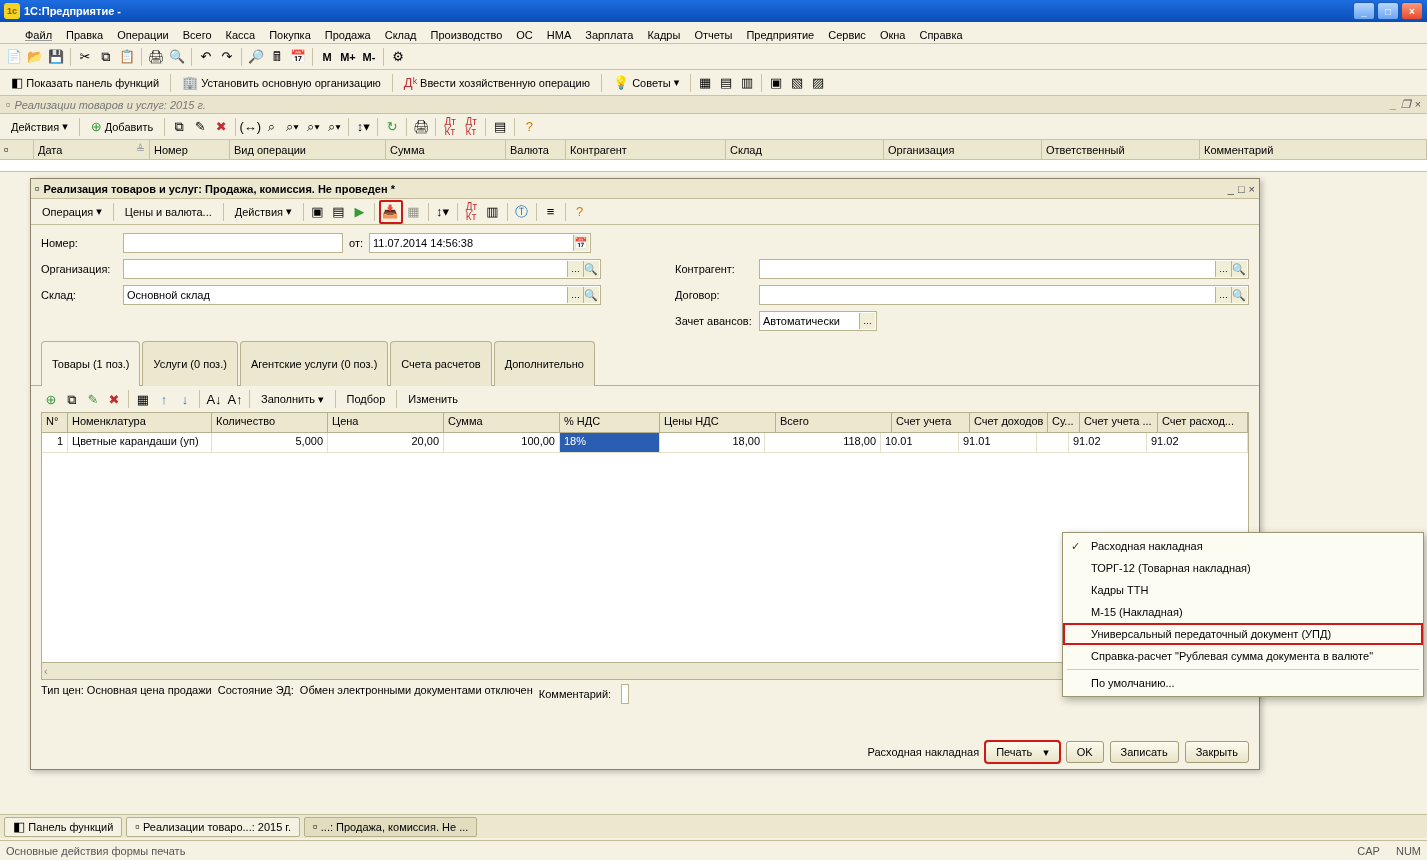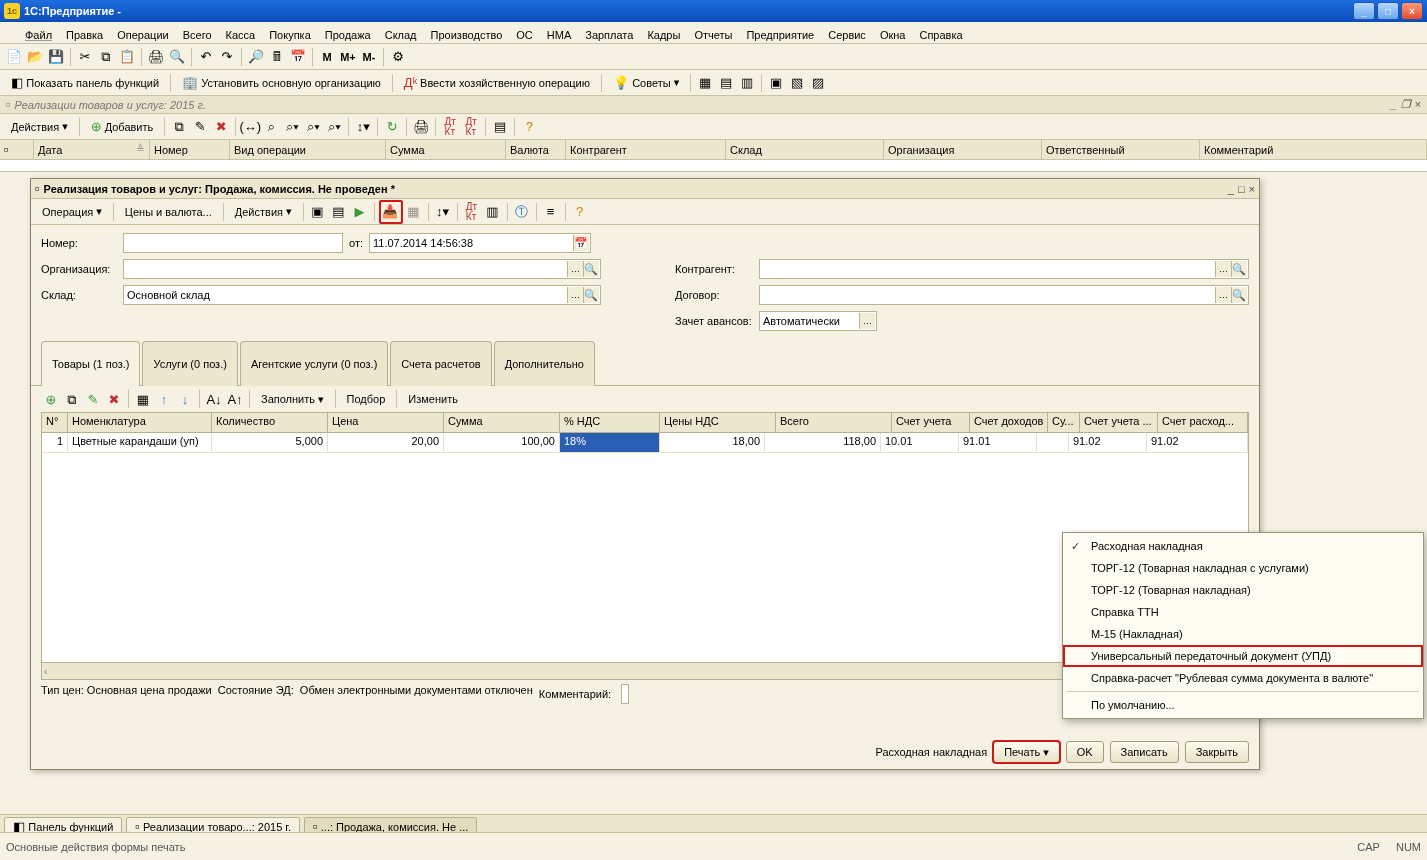--- a/index.html
+++ b/index.html
@@ -61,34 +61,34 @@
 .gc{border-right:1px solid #e4e0c9;padding:2px 4px;overflow:hidden;white-space:nowrap;}
 .gc.sel{background:#2a5eb2;color:#fff;}
 .grid-body{flex:1;overflow:auto;}
 .grid-scroll-h{height:17px;background:#ece7cf;border-top:1px solid #b7b08d;display:flex;align-items:center;padding:0 2px;color:#888;}
 
 .footer-info{padding:4px 10px;display:flex;flex-direction:row;gap:6px;}
 .link{color:#1040a0;text-decoration:underline;}
 .red-note{color:#e11818;font-size:18px;font-weight:normal;position:absolute;left:246px;top:678px;}
 
 .bottom-btns{position:absolute;bottom:6px;right:10px;display:flex;align-items:center;gap:6px;}
-.btn{background:linear-gradient(#fdfbee,#e8e3c8);border:1px solid #a49d79;height:22px;padding:0 10px;border-radius:3px;display:flex;align-items:center;}
+.btn{background:linear-gradient(#fdfbee,#e8e3c8);border:1px solid #a49d79;height:22px;padding:0 10px;border-radius:3px;display:flex;align-items:center;gap:8px;}
 .btn.hl{outline:2px solid #d11818;outline-offset:-1px;}
 
 .print-menu{position:absolute;left:1062px;top:532px;width:362px;background:#fdfcf2;border:1px solid #9c9573;box-shadow:2px 3px 8px rgba(0,0,0,0.3);padding:2px 0;}
 .pm-item{display:flex;align-items:center;height:22px;padding:0 8px 0 28px;position:relative;}
 .pm-item.checked::before{content:"✓";position:absolute;left:8px;color:#333;}
 .pm-item.hl{outline:2px solid #d11818;outline-offset:-2px;}
 .pm-sep{height:1px;background:#d4cdab;margin:2px 4px;}
 
 .taskbar{position:absolute;left:0;right:0;bottom:22px;height:24px;background:#ece7cf;border-top:1px solid #c4bd9c;display:flex;align-items:center;gap:4px;padding:0 4px;}
 .task-btn{background:#f5f2e3;border:1px solid #b7b08d;height:20px;padding:0 8px;display:flex;align-items:center;border-radius:2px;}
 .task-btn.active{background:#e2ddbf;}
 
-.statusbar{position:absolute;left:0;right:0;bottom:0;height:28px;background:#f5f2e3;border-top:1px solid #c4bd9c;display:flex;align-items:center;padding:0 6px;color:#555;}
+.statusbar{position:absolute;left:0;right:0;bottom:0;height:20px;background:#f5f2e3;border-top:1px solid #c4bd9c;display:flex;align-items:center;padding:0 6px;color:#555;}
 .statusbar .right{margin-left:auto;display:flex;gap:16px;}
 .ar{text-align:right;justify-content:flex-end;display:flex;}
 </style>
 </head>
 <body>
 
 <div class="title-bar">
   <div class="title-logo">1c</div>
   <span>1С:Предприятие -</span>
   <div class="title-btns">
@@ -546,23 +546,22 @@
         <span style="margin-left:3px">▾</span>
       </div>
     <div class="btn">OK</div>
     <div class="btn">Записать</div>
     <div class="btn">Закрыть</div>
   </div>
 </div>
 
 <div class="print-menu">
   <div class="pm-item checked">Расходная накладная</div>
-  <div class="pm-item">ТОРГ-12 (Товарная накладная с услугами)</div>
   <div class="pm-item">ТОРГ-12 (Товарная накладная)</div>
-  <div class="pm-item">Справка ТТН</div>
+  <div class="pm-item">Кадры ТТН</div>
   <div class="pm-item">М-15 (Накладная)</div>
   <div class="pm-item hl">Универсальный передаточный документ (УПД)</div>
   <div class="pm-item">Справка-расчет "Рублевая сумма документа в валюте"</div>
   <div class="pm-sep"></div>
   <div class="pm-item">По умолчанию...</div>
 </div>
 
 <div class="taskbar">
   <div class="task-btn"><span class="glyph">◧</span>&nbsp;<span>Панель функций</span></div>
   <div class="task-btn"><span class="glyph">▫</span>&nbsp;<span>Реализации товаро...: 2015 г.</span></div>

